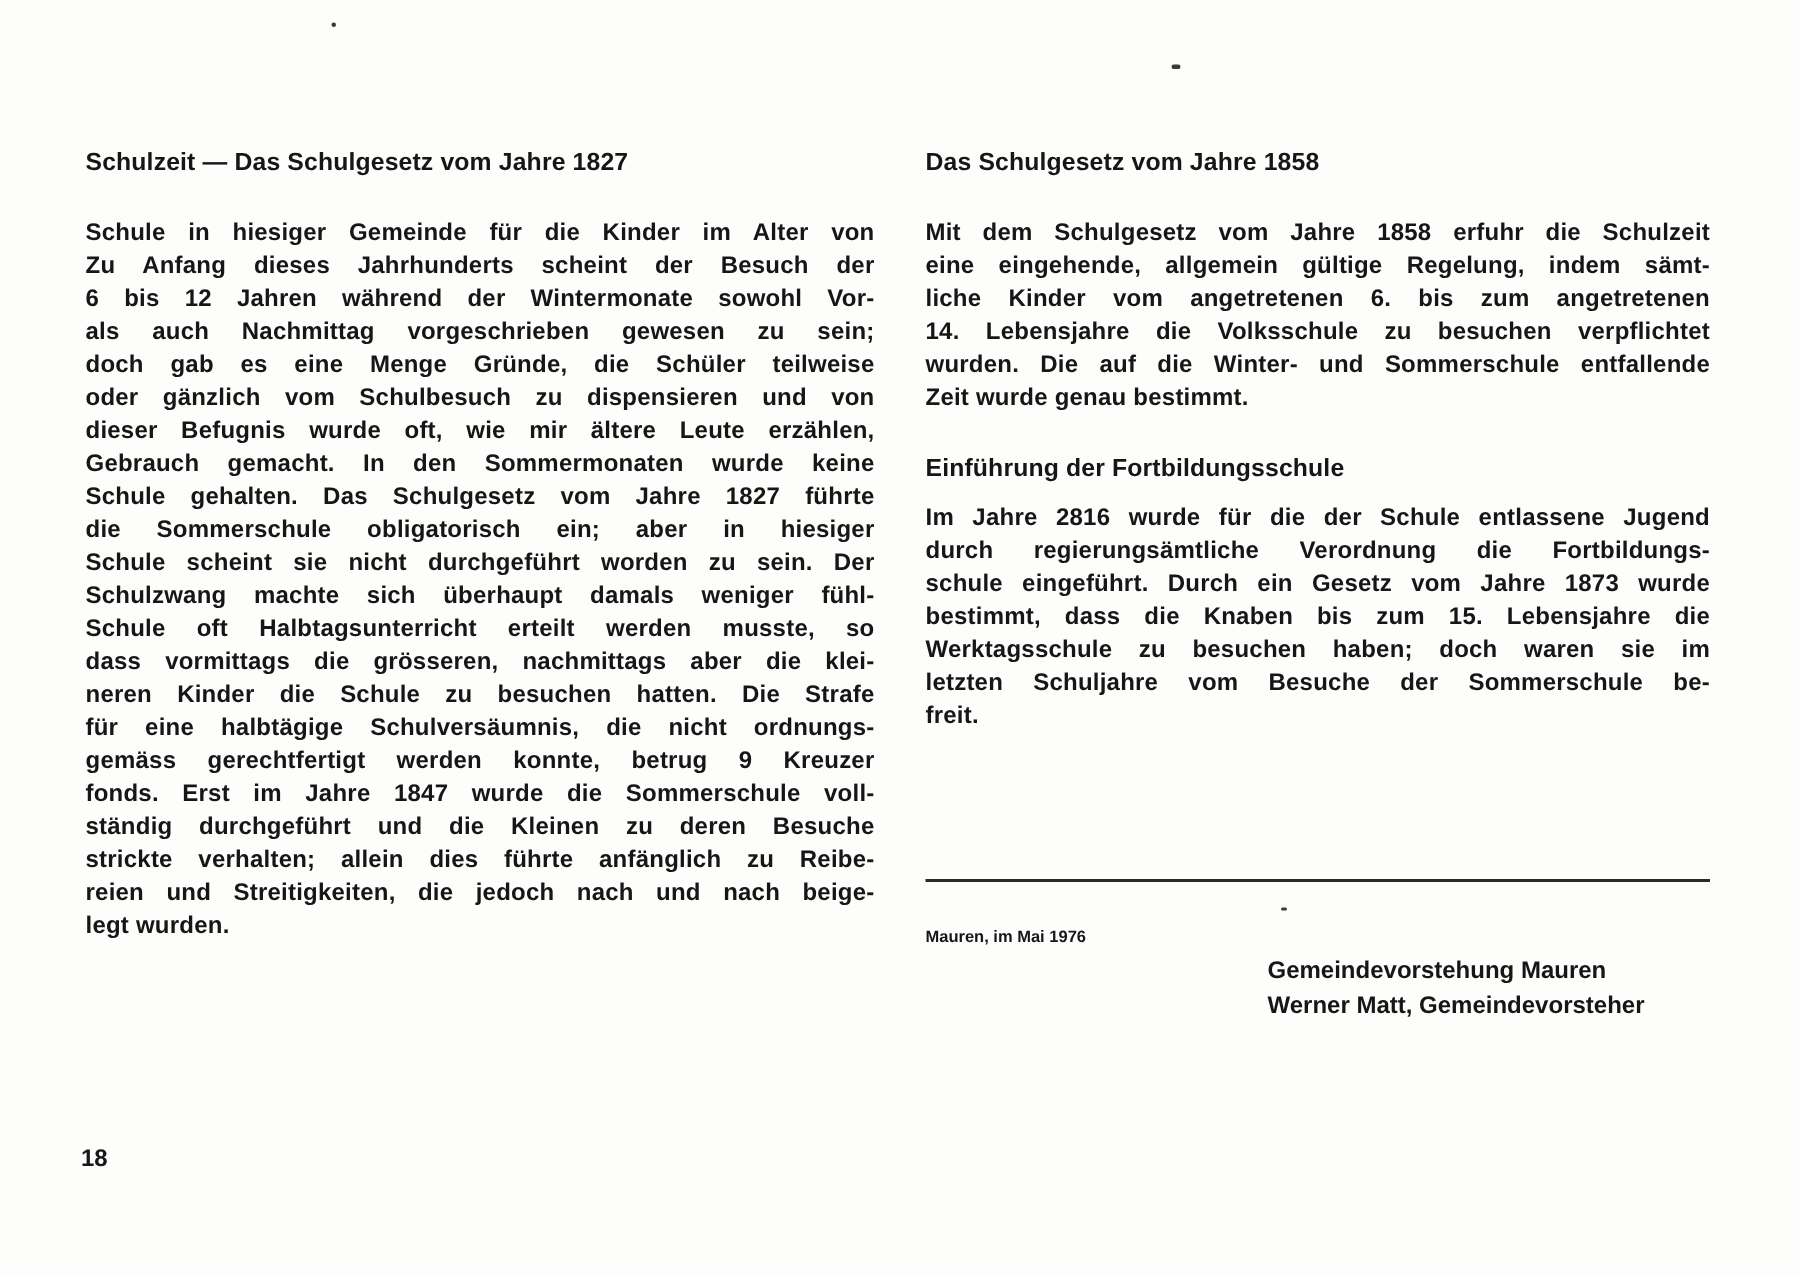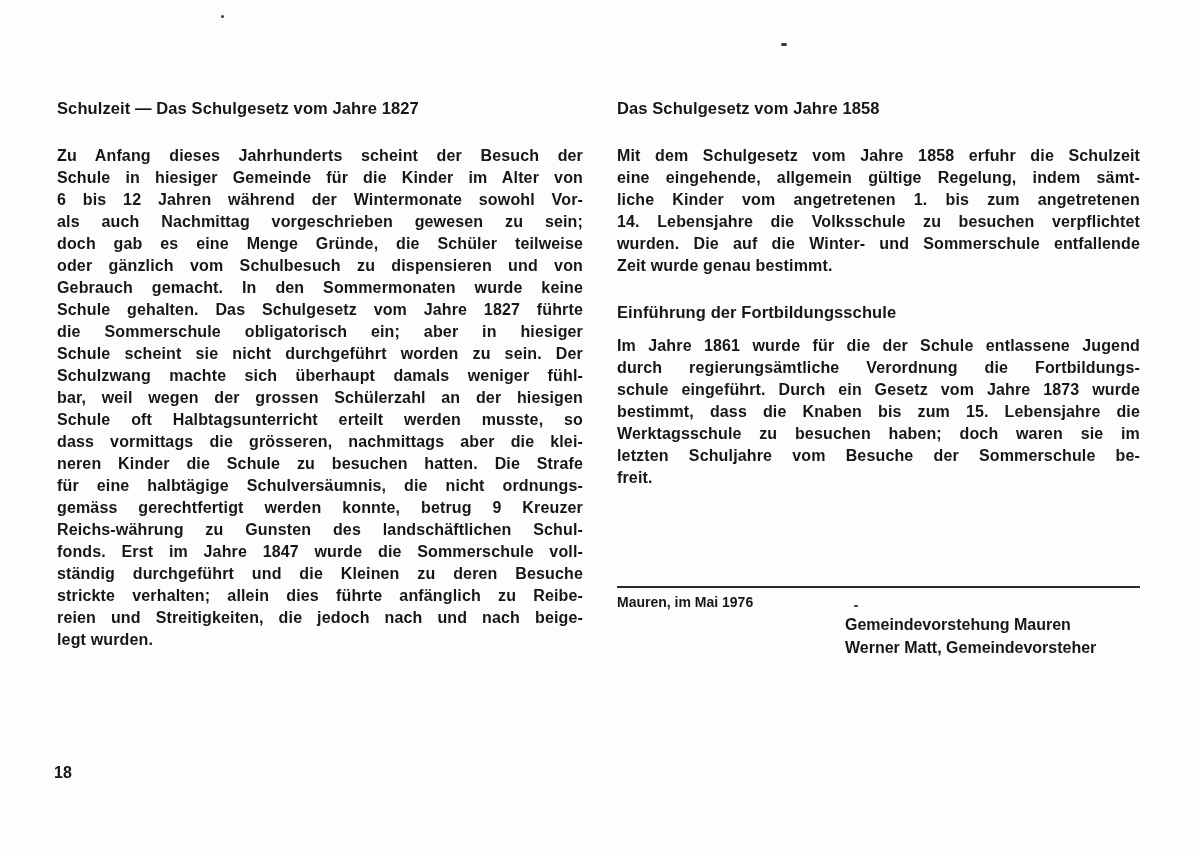--- a/index.html
+++ b/index.html
@@ -47,22 +47,22 @@
     white-space: normal;
   }
   .jline.last { text-align-last: left; }
 
   hr.divider {
     border: none;
     border-top: 2px solid #2a2a2a;
     margin: 97px 0 0 0;
   }
   .dateline {
-    margin-top: 3px;
-    font-size: 14px;
+    margin-top: 26px;
+    font-size: 11px;
     font-weight: bold;
     line-height: 22px;
   }
   .signature {
     margin-top: 0;
     margin-left: 228px;
     font-size: 16px;
     font-weight: bold;
     line-height: 23px;
   }
@@ -89,60 +89,59 @@
 
   <span class="speck a"></span>
   <span class="speck b"></span>
   <span class="speck c"></span>
 
   <div class="columns">
 
     <section class="col left">
       <h2 class="sec-heading">Schulzeit — Das Schulgesetz vom Jahre 1827</h2>
       <div class="para">
+          <div class="jline">Schule in hiesiger Gemeinde für die Kinder im Alter von</div>
           <div class="jline">Zu Anfang dieses Jahrhunderts scheint der Besuch der</div>
-          <div class="jline">Schule in hiesiger Gemeinde für die Kinder im Alter von</div>
           <div class="jline">6 bis 12 Jahren während der Wintermonate sowohl Vor-</div>
           <div class="jline">als auch Nachmittag vorgeschrieben gewesen zu sein;</div>
           <div class="jline">doch gab es eine Menge Gründe, die Schüler teilweise</div>
           <div class="jline">oder gänzlich vom Schulbesuch zu dispensieren und von</div>
+          <div class="jline">dieser Befugnis wurde oft, wie mir ältere Leute erzählen,</div>
           <div class="jline">Gebrauch gemacht. In den Sommermonaten wurde keine</div>
           <div class="jline">Schule gehalten. Das Schulgesetz vom Jahre 1827 führte</div>
           <div class="jline">die Sommerschule obligatorisch ein; aber in hiesiger</div>
           <div class="jline">Schule scheint sie nicht durchgeführt worden zu sein. Der</div>
           <div class="jline">Schulzwang machte sich überhaupt damals weniger fühl-</div>
-          <div class="jline">bar, weil wegen der grossen Schülerzahl an der hiesigen</div>
           <div class="jline">Schule oft Halbtagsunterricht erteilt werden musste, so</div>
           <div class="jline">dass vormittags die grösseren, nachmittags aber die klei-</div>
           <div class="jline">neren Kinder die Schule zu besuchen hatten. Die Strafe</div>
           <div class="jline">für eine halbtägige Schulversäumnis, die nicht ordnungs-</div>
           <div class="jline">gemäss gerechtfertigt werden konnte, betrug 9 Kreuzer</div>
-          <div class="jline">Reichs-währung zu Gunsten des landschäftlichen Schul-</div>
           <div class="jline">fonds. Erst im Jahre 1847 wurde die Sommerschule voll-</div>
           <div class="jline">ständig durchgeführt und die Kleinen zu deren Besuche</div>
           <div class="jline">strickte verhalten; allein dies führte anfänglich zu Reibe-</div>
           <div class="jline">reien und Streitigkeiten, die jedoch nach und nach beige-</div>
           <div class="jline last">legt wurden.</div>
         </div>
     </section>
 
     <section class="col right">
       <h2 class="sec-heading">Das Schulgesetz vom Jahre 1858</h2>
       <div class="para">
           <div class="jline">Mit dem Schulgesetz vom Jahre 1858 erfuhr die Schulzeit</div>
           <div class="jline">eine eingehende, allgemein gültige Regelung, indem sämt-</div>
-          <div class="jline">liche Kinder vom angetretenen 1. bis zum angetretenen</div>
+          <div class="jline">liche Kinder vom angetretenen 6. bis zum angetretenen</div>
           <div class="jline">14. Lebensjahre die Volksschule zu besuchen verpflichtet</div>
           <div class="jline">wurden. Die auf die Winter- und Sommerschule entfallende</div>
           <div class="jline last">Zeit wurde genau bestimmt.</div>
         </div>
 
       <h2 class="sec-heading mid">Einführung der Fortbildungsschule</h2>
       <div class="para">
-          <div class="jline">Im Jahre 1861 wurde für die der Schule entlassene Jugend</div>
+          <div class="jline">Im Jahre 2816 wurde für die der Schule entlassene Jugend</div>
           <div class="jline">durch regierungsämtliche Verordnung die Fortbildungs-</div>
           <div class="jline">schule eingeführt. Durch ein Gesetz vom Jahre 1873 wurde</div>
           <div class="jline">bestimmt, dass die Knaben bis zum 15. Lebensjahre die</div>
           <div class="jline">Werktagsschule zu besuchen haben; doch waren sie im</div>
           <div class="jline">letzten Schuljahre vom Besuche der Sommerschule be-</div>
           <div class="jline last">freit.</div>
         </div>
 
       <hr class="divider">
 

